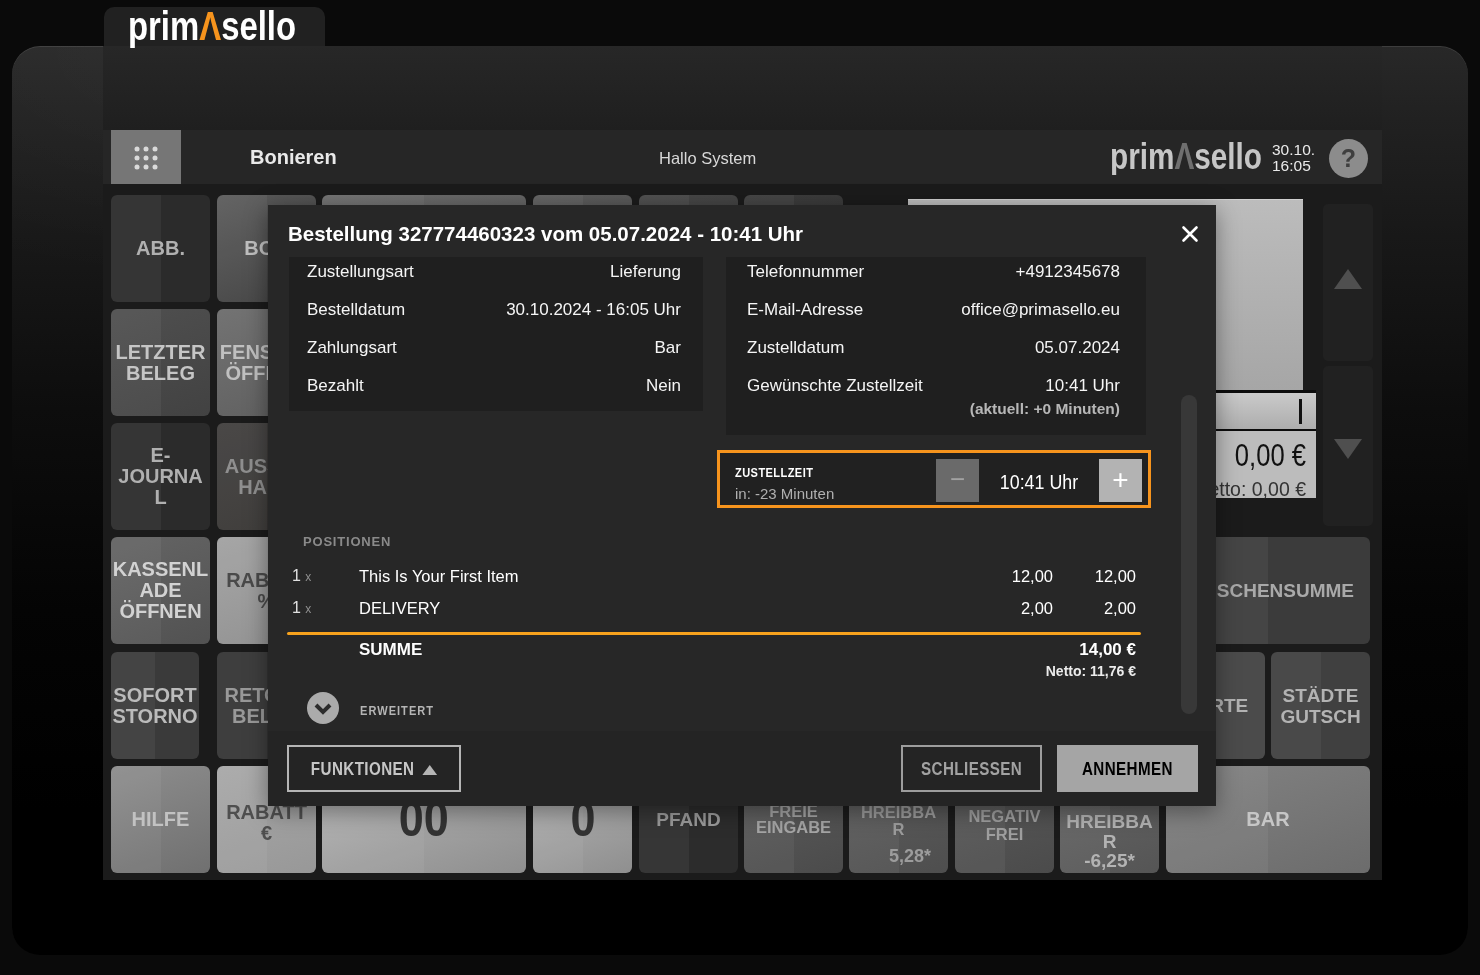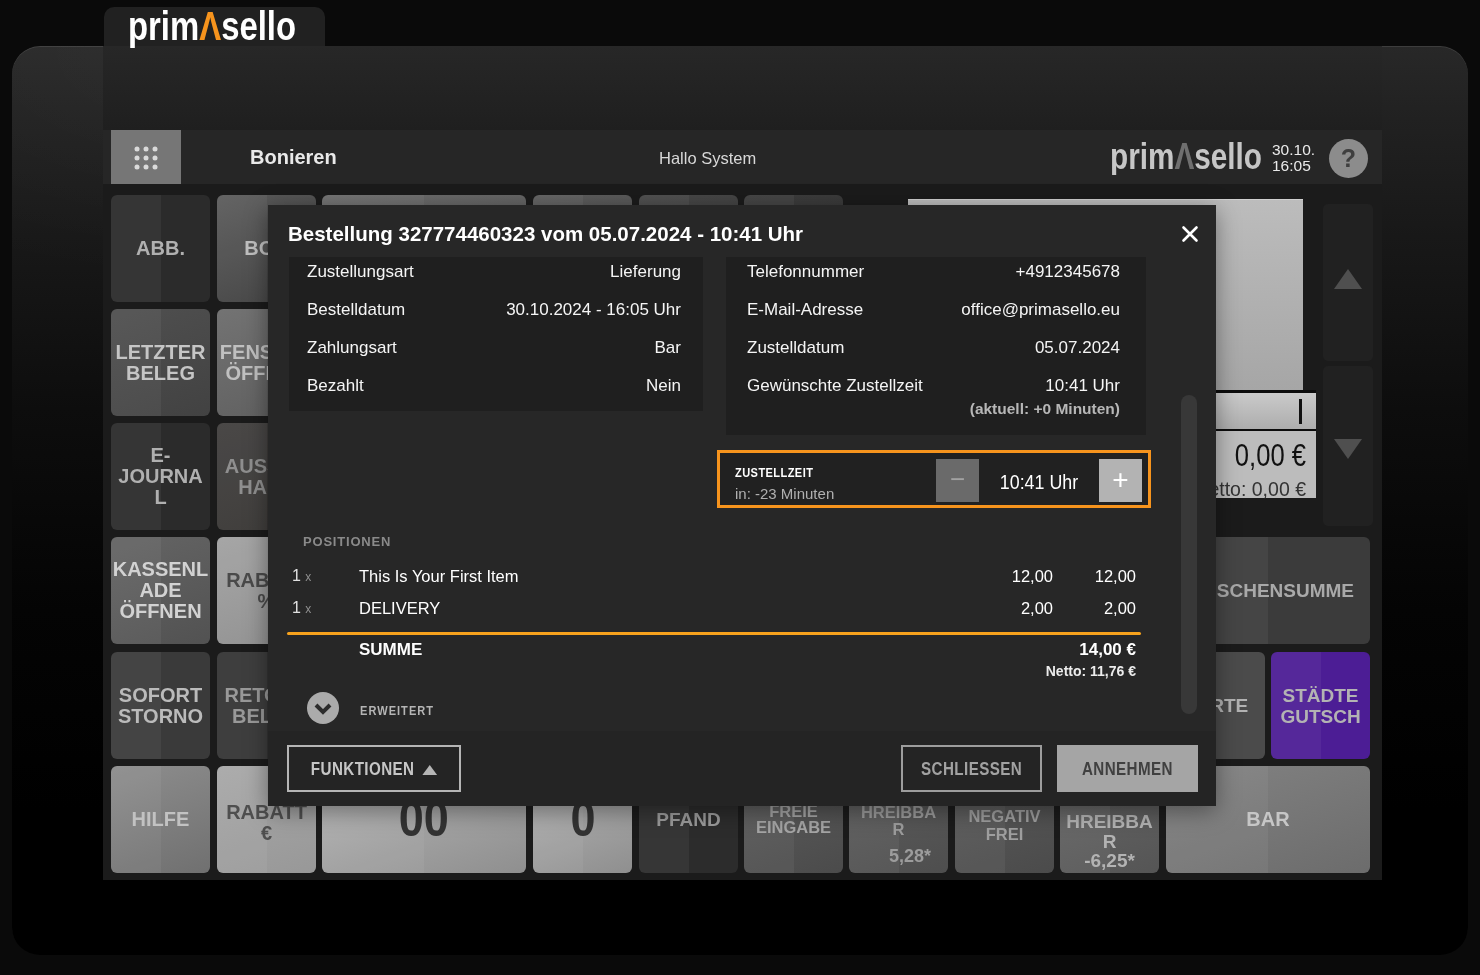--- a/index.html
+++ b/index.html
@@ -98,21 +98,21 @@
     <span style="position:relative">LETZTER<br>BELEG</span>
   </div>
   <div class="btn" style="left:111px;top:423px;width:99px;background:#2b2b2b;color:#b0b0b0;font-size:20px;">
     <div class="hl"></div>
     <span style="position:relative">E-<br>JOURNA<br>L</span>
   </div>
   <div class="btn" style="left:111px;top:537px;width:99px;background:linear-gradient(160deg,#646464,#525252);color:#d2d2d2;font-size:20px;">
     <div class="hl"></div>
     <span style="position:relative">KASSENL<br>ADE<br>ÖFFNEN</span>
   </div>
-  <div class="btn" style="left:111px;top:652px;width:99px;background:#3a3a3a;color:#bbbbbb;font-size:20px;">
+  <div class="btn" style="left:111px;top:652px;width:88px;background:#3a3a3a;color:#bbbbbb;font-size:20px;">
     <div class="hl"></div>
     <span style="position:relative">SOFORT<br>STORNO</span>
   </div>
   <div class="btn" style="left:111px;top:766px;width:99px;background:linear-gradient(160deg,#8d8d8d,#707070);color:#c2c2c2;font-size:20px;">
     <div class="hl"></div>
     <span style="position:relative">HILFE</span>
   </div>
   <div class="btn" style="left:217px;top:195px;width:99px;background:linear-gradient(160deg,#5c5c5c,#3c3c3c);color:#c0c0c0;font-size:20px;">
     <div class="hl"></div>
     <span style="position:relative">BON</span>
@@ -187,21 +187,21 @@
     <span style="position:relative">BAR</span>
   </div>
   <div class="btn" style="left:1166px;top:537px;width:204px;background:#3b3b3b;color:#a9a9a9;font-size:19px;">
     <div class="hl"></div>
     <span style="position:relative">ZWISCHENSUMME</span>
   </div>
   <div class="btn" style="left:1166px;top:652px;width:99px;background:#4b4b4b;color:#b3b3b3;font-size:19px;">
     <div class="hl"></div>
     <span style="position:relative">KARTE</span>
   </div>
-  <div class="btn" style="left:1271px;top:652px;width:99px;background:#4c1d95;color:#b3b3b3;font-size:19px;">
+  <div class="btn" style="left:1271px;top:652px;width:99px;background:#404040;color:#b3b3b3;font-size:19px;">
     <div class="hl"></div>
     <span style="position:relative">STÄDTE<br>GUTSCH</span>
   </div>
 
   <div class="abs" id="receipt"></div>
   <div class="abs" id="inputstrip"></div>
   <div class="abs" style="left:908px;top:390px;width:408px;height:3px;background:#0c0c0c"></div>
   <div class="abs" style="left:908px;top:429px;width:408px;height:3px;background:#0c0c0c"></div>
   <div class="abs" id="cursor"></div>
   <div class="abs" id="totals"></div>
@@ -251,20 +251,20 @@
   <div class="prow" style="left:359px;top:599px">DELIVERY</div>
   <div class="prow" style="right:427px;top:599px">2,00</div>
   <div class="prow" style="right:344px;top:599px">2,00</div>
   <div class="prow bold" style="left:359px;top:640px;font-size:17px">SUMME</div>
   <div class="prow bold" style="right:344px;top:640px;font-size:17px">14,00 €</div>
   <div class="prow bold" style="right:344px;top:663px;font-size:14px;color:#ececec">Netto: 11,76 €</div>
   <div class="abs" id="ohr"></div>
   <div class="abs" id="dfooter"></div>
   <div class="abs obtn" style="left:287px;width:174px;line-height:43px;border-color:#b5b5b5;color:#c6c6c6"><span class="cond">FUNKTIONEN <span style="display:inline-block;width:0;height:0;border-left:9px solid transparent;border-right:9px solid transparent;border-bottom:10px solid #b5b5b5;margin-left:4px"></span></span></div>
   <div class="abs obtn" style="left:901px;width:141px;line-height:43px"><span class="cond">SCHLIESSEN</span></div>
-  <div class="abs obtn" style="left:1057px;width:141px;line-height:47px;background:#a5a5a5;border:none;color:#404040"><span class="cond">ANNEHMEN</span></div>
+  <div class="abs obtn" style="left:1057px;width:141px;line-height:47px;background:#a5a5a5;border:none;color:#000000"><span class="cond">ANNEHMEN</span></div>
   <div class="abs" id="scrollbar"></div>
 
   <div class="abs" style="left:307px;top:692px;width:32px;height:32px;border-radius:50%;background:#ababab"></div>
   <svg class="abs" style="left:307px;top:692px" width="32" height="32">
     <path d="M9 13 L16 20 L23 13" stroke="#2c2c2c" stroke-width="4" fill="none"></path>
   </svg>
   <div class="abs" style="left:360px;top:703px;font-size:13px;font-weight:bold;color:#b5b5b5;letter-spacing:1.2px;transform:scaleX(.85);transform-origin:0 50%">ERWEITERT</div>
 
 </body></html>

